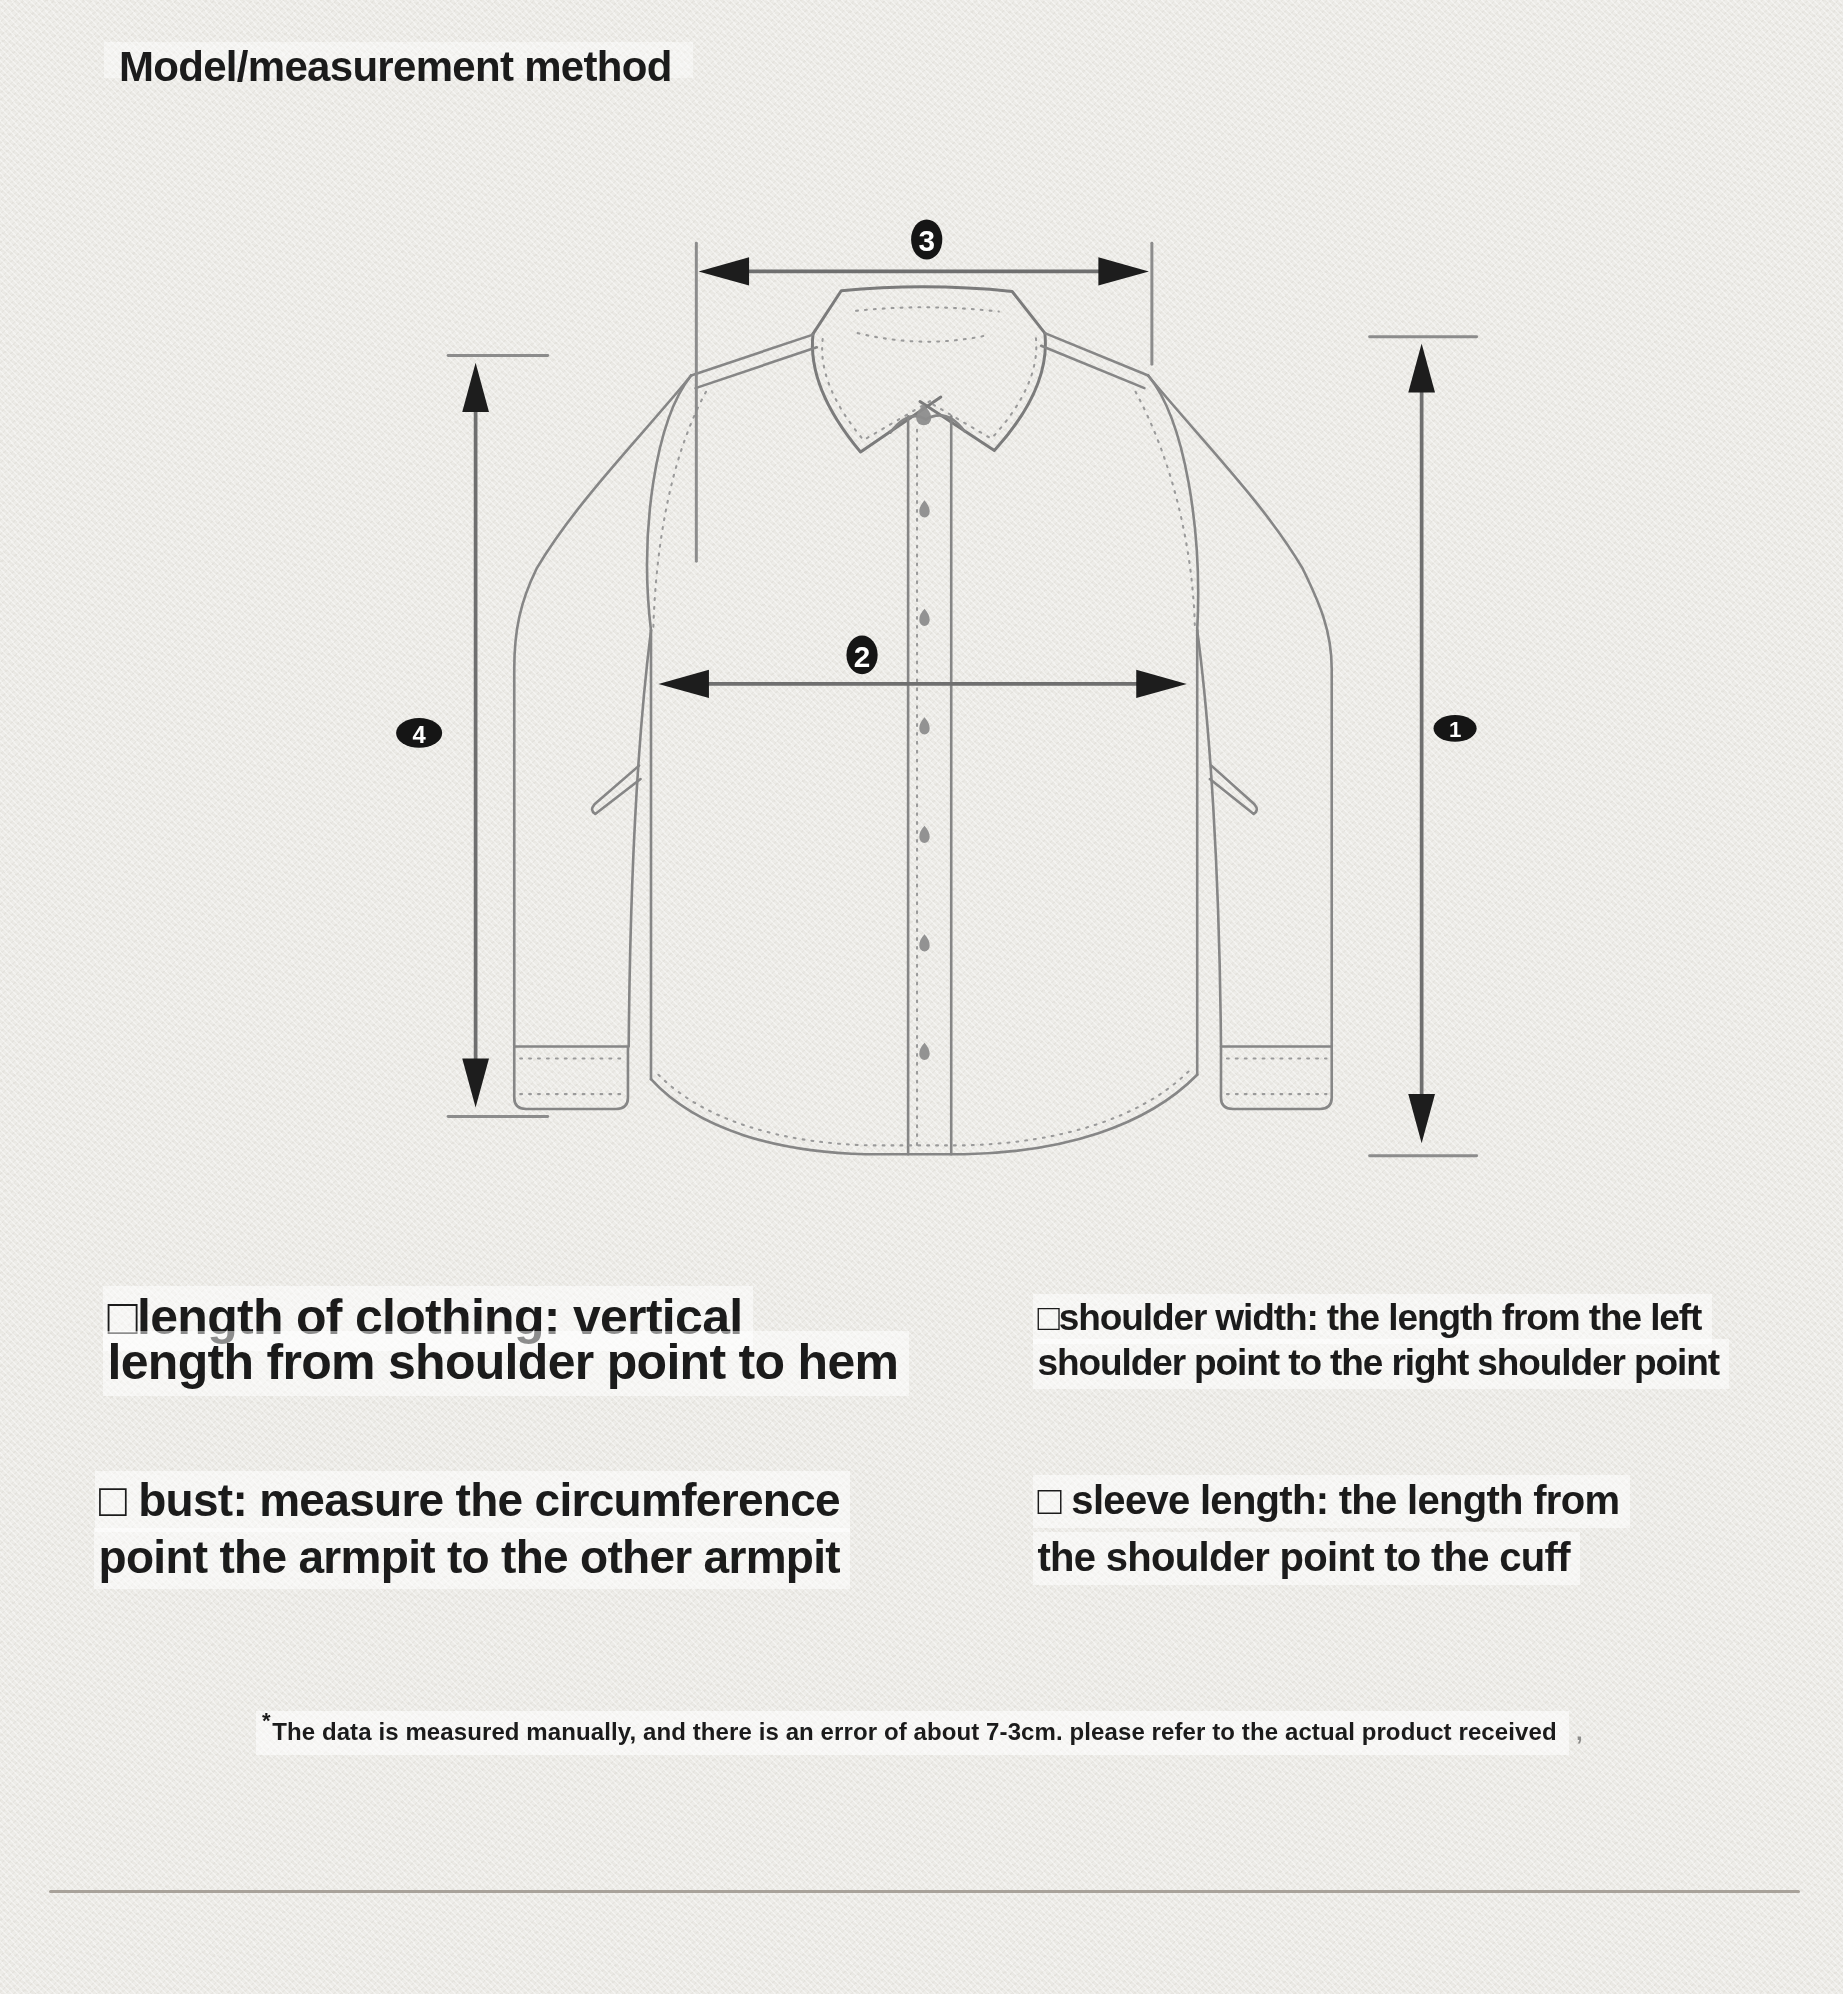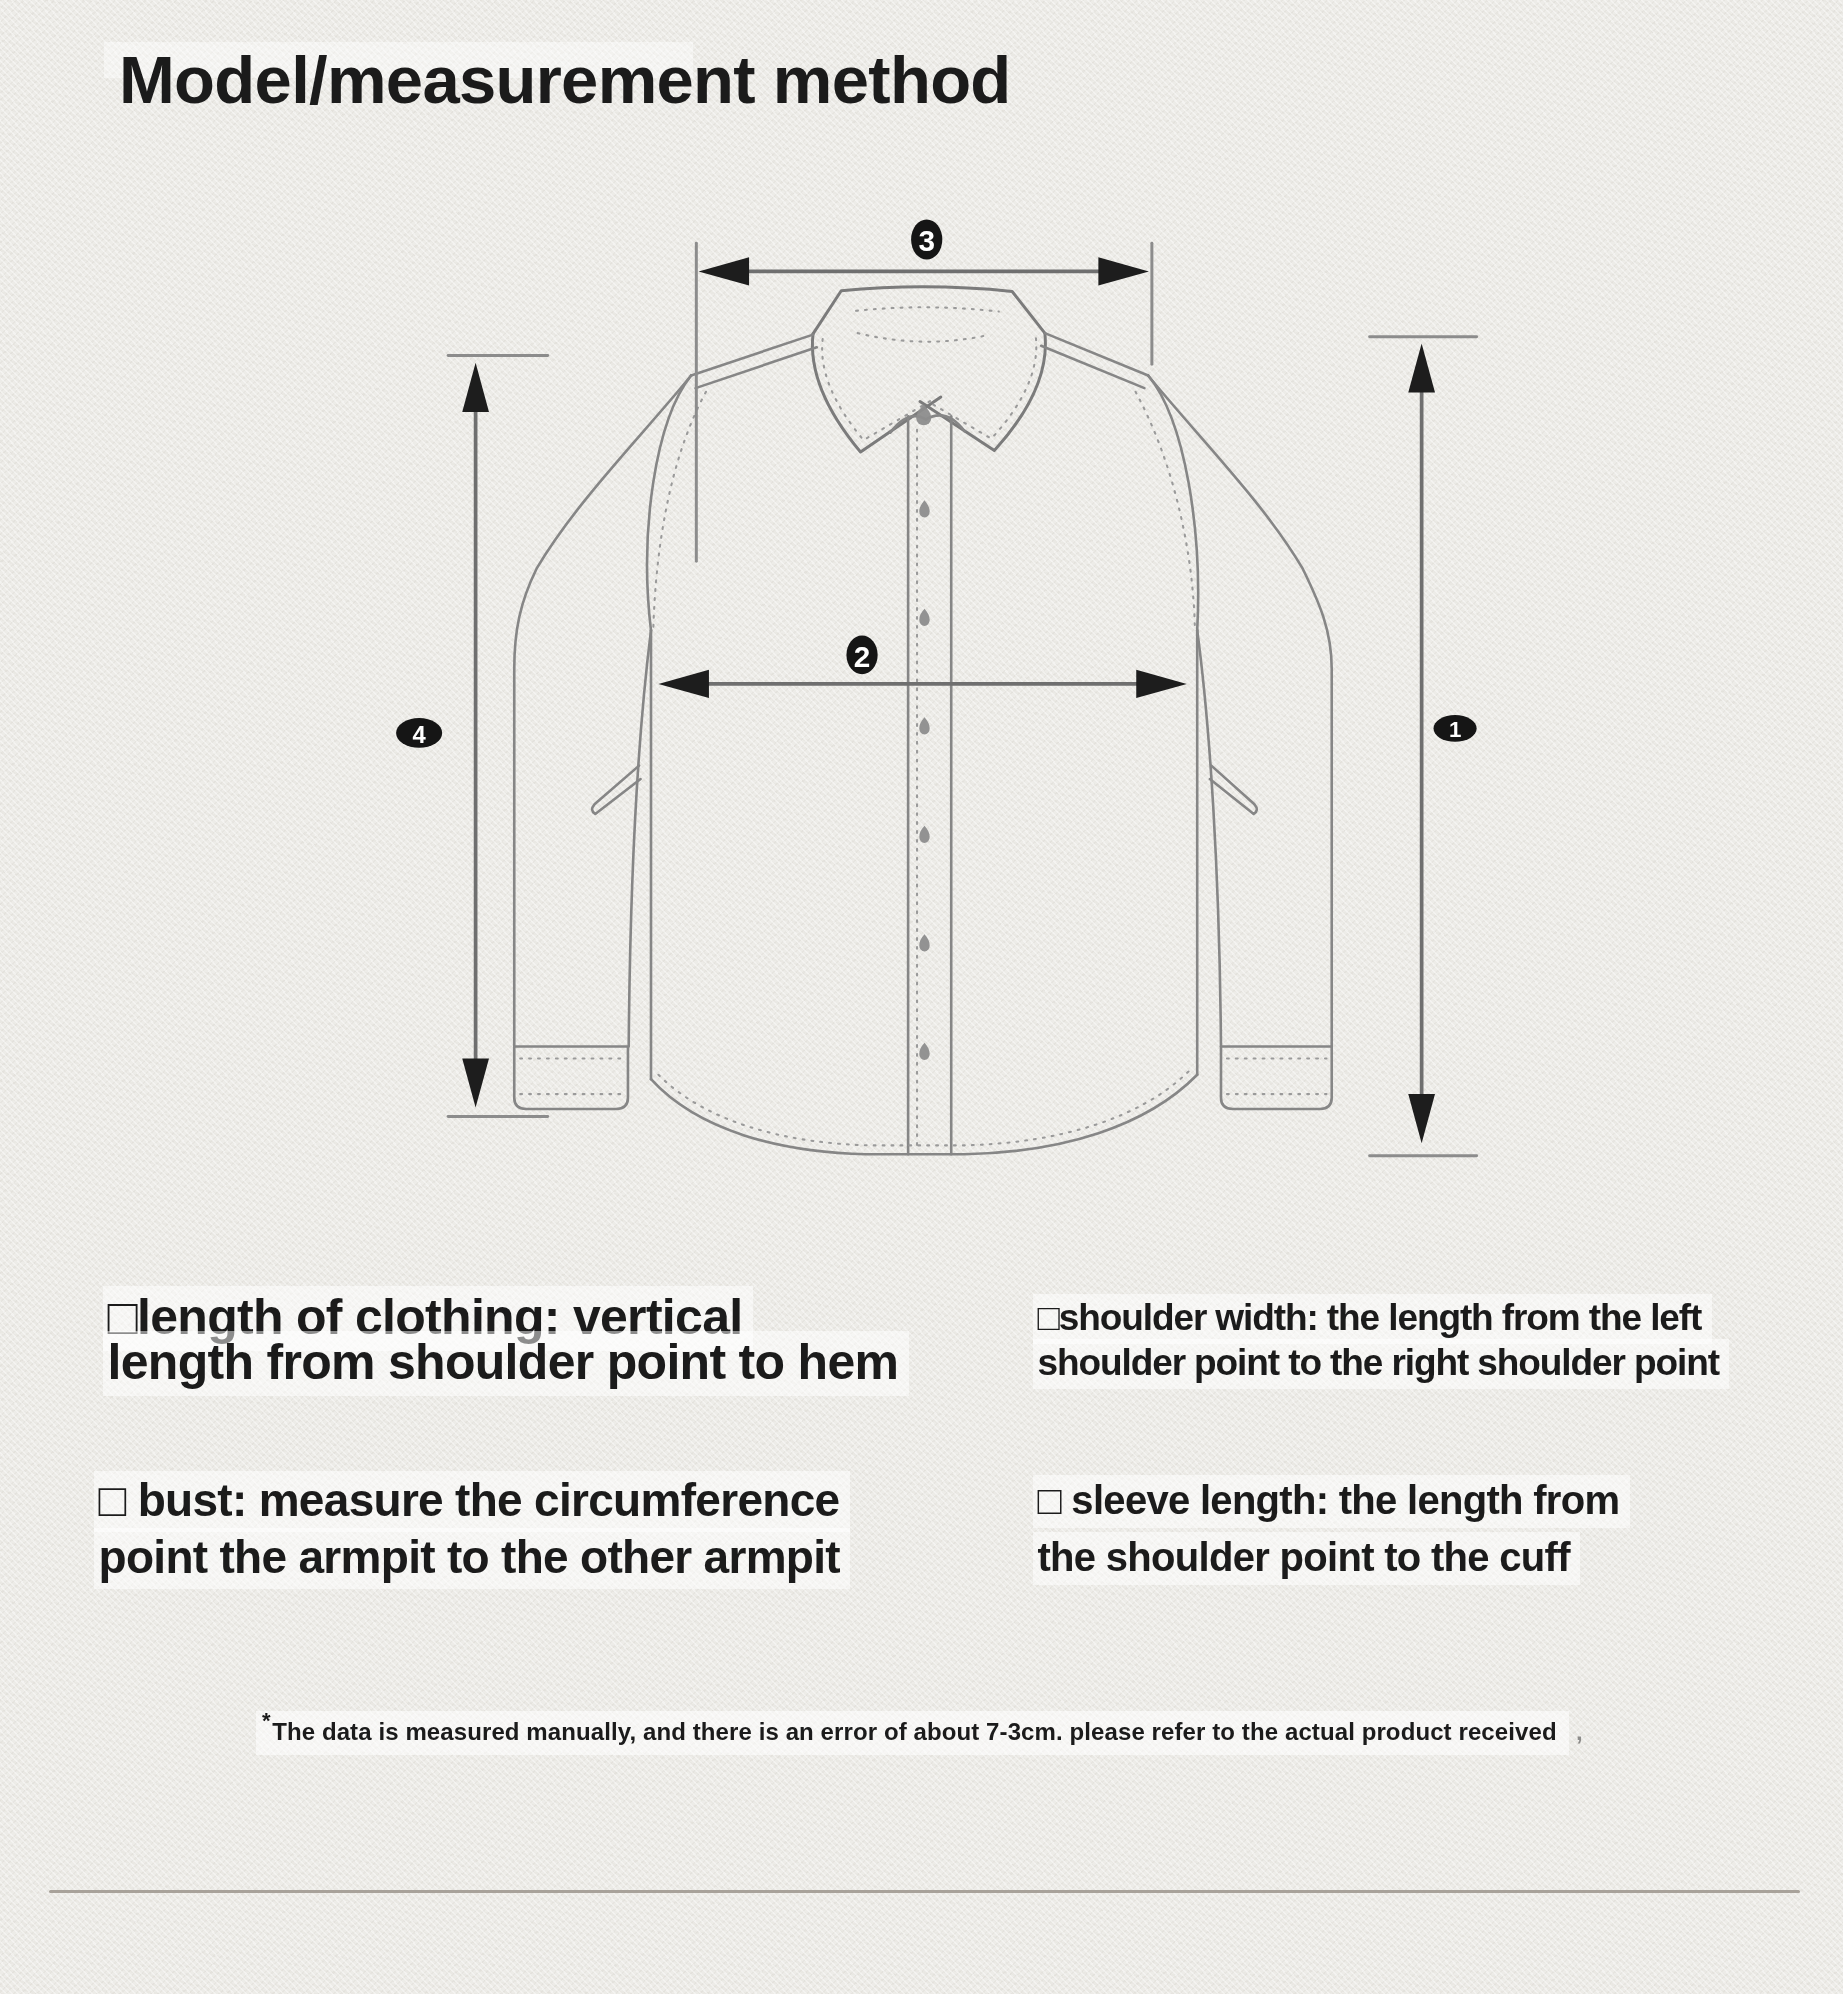--- a/index.html
+++ b/index.html
@@ -9,33 +9,33 @@
     background-image:
       repeating-linear-gradient(47deg, rgba(255,255,255,.38) 0 1.5px, rgba(255,255,255,0) 1.5px 4.5px),
       repeating-linear-gradient(-43deg, rgba(186,180,170,.12) 0 1.5px, rgba(0,0,0,0) 1.5px 5.2px),
       repeating-linear-gradient(12deg, rgba(200,195,185,.09) 0 2.2px, rgba(0,0,0,0) 2.2px 8.2px);
     font-family:"Liberation Sans","DejaVu Sans",sans-serif;
     color:#1b1b1b;
   }
   .abs{position:absolute;}
   .title-hl{left:104px;top:42px;width:589px;height:36px;background:rgba(255,255,255,.42);}
   .page-title{
-    left:119px;top:46px;font-size:67px;font-weight:700;letter-spacing:-0.7px;
+    left:119px;top:46px;font-size:42px;font-weight:700;letter-spacing:-0.7px;
     white-space:nowrap;line-height:1.0;
   }
   .def{position:absolute;font-weight:700;white-space:nowrap;}
   .def .defline{margin:0;}
   .hl{
     background:rgba(255,255,255,.5);
     padding:3px 10.4px 6px 4.5px;
     -webkit-box-decoration-break:clone;box-decoration-break:clone;
   }
   #def-length   {left:103px; top:1295px;font-size:50px;line-height:45px;letter-spacing:-0.7px;}
   #def-shoulder {left:1033px;top:1295px;font-size:37px;line-height:45px;letter-spacing:-1.1px;}
-  #def-bust     {left:94px; top:1472px;font-size:46px;line-height:57px;letter-spacing:-0.7px;}
+  #def-bust     {left:94px; top:1472px;font-size:46px;line-height:57px;letter-spacing:-0.7px;text-align:right;}
   #def-sleeve   {left:1033px;top:1472px;font-size:40px;line-height:57px;letter-spacing:-0.7px;}
   .footnote{
     left:256px;top:1708px;font-size:24px;font-weight:700;letter-spacing:0.1px;white-space:nowrap;
   }
   .fn-hl{background:rgba(255,255,255,.55);padding:7.4px 12px 10.4px 6px;}
   .fn-star{font-size:22px;vertical-align:12px;margin-right:1.5px;}
   .fn-comma{opacity:.45;margin-left:7.4px;}
   .divider{left:49px;top:1890px;width:1751px;height:3px;background:#a8a29a;border-radius:1.5px;}
 
   

